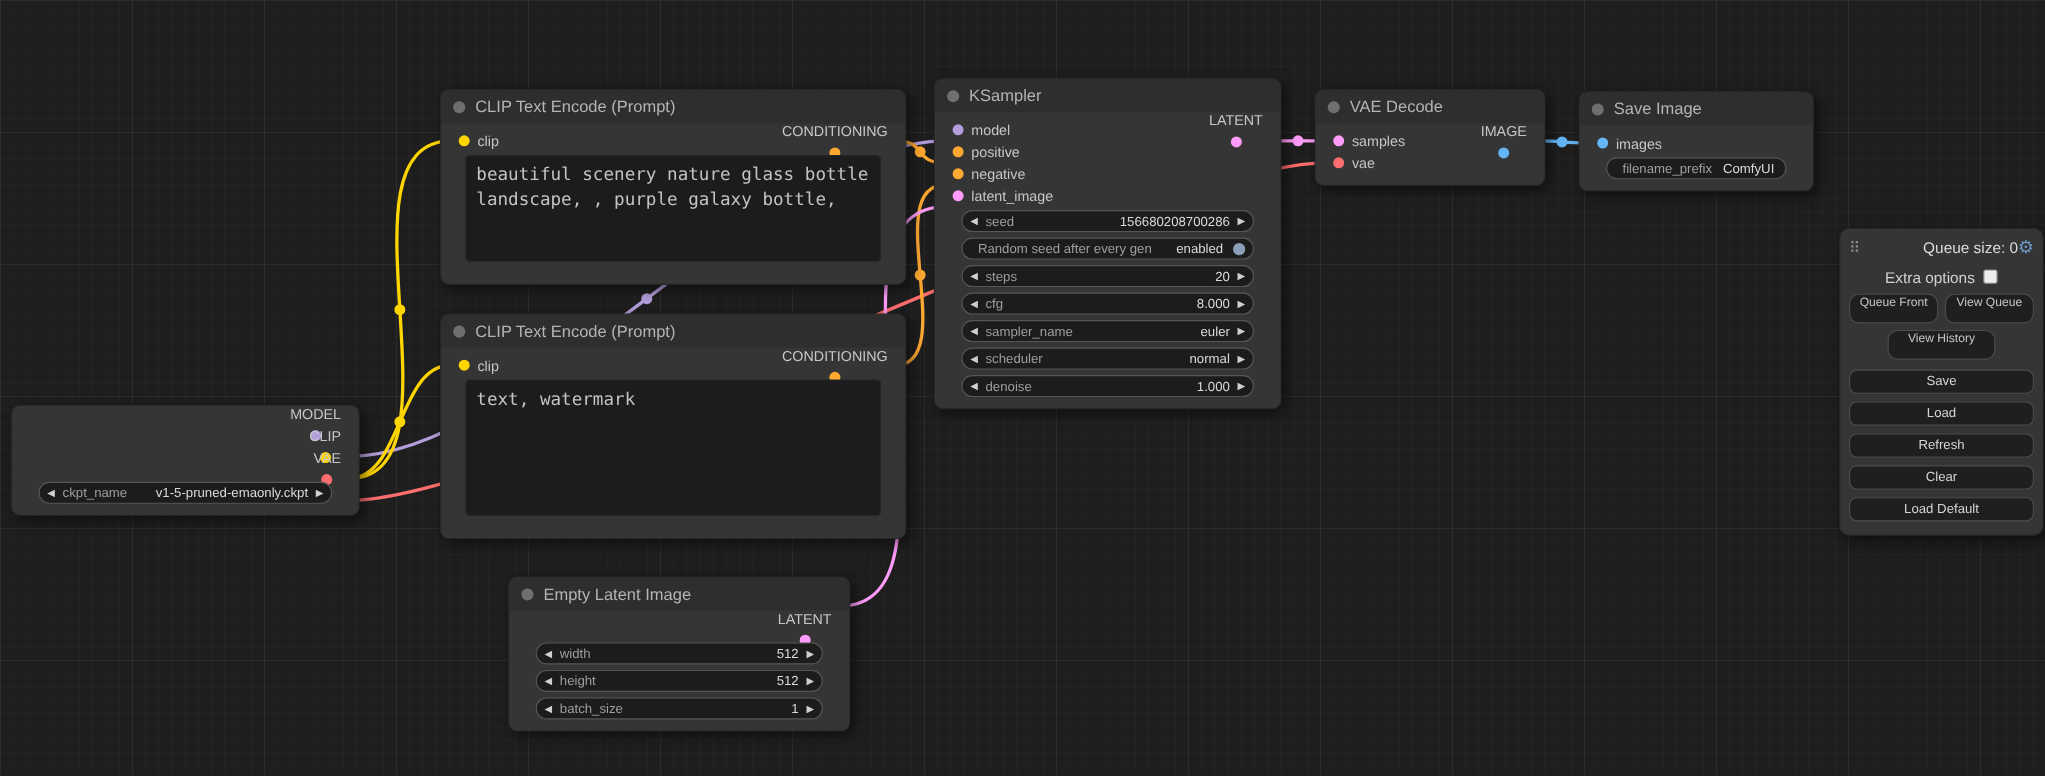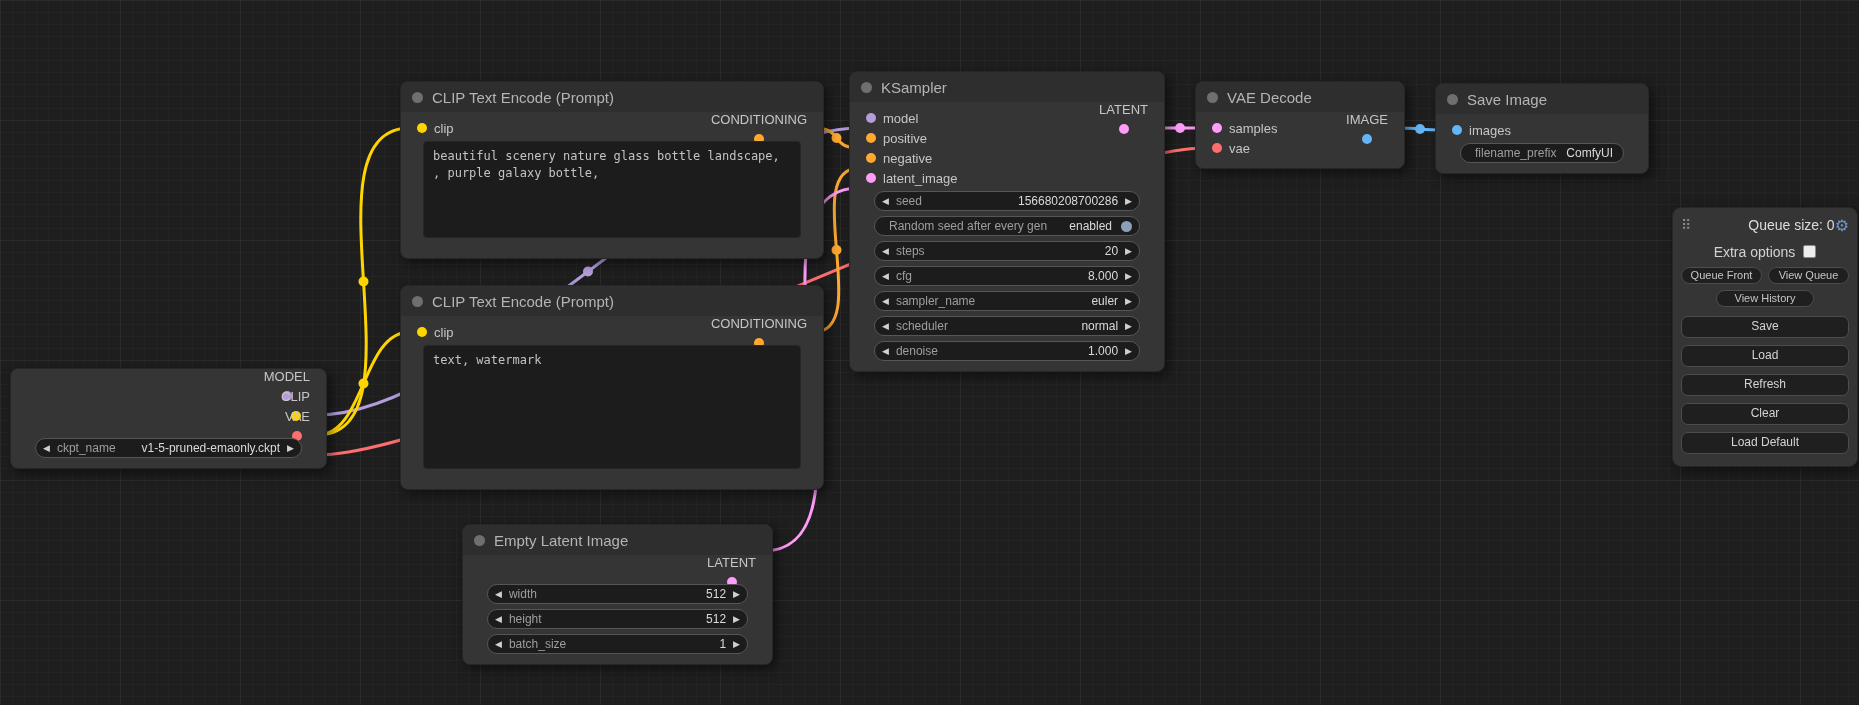--- a/index.html
+++ b/index.html
@@ -50,21 +50,21 @@
   }
   .arrow { font-size: 9px; color: #d0d0d0; line-height: 1; cursor: pointer; }
   .wlabel { margin-left: 7px; color: #9e9e9e; white-space: nowrap; }
   .wvalue { margin-left: auto; margin-right: 7px; color: #dadada; white-space: nowrap; }
   .wvalue.no-arrow { margin-right: 3px; }
   .toggle-dot { width: 11px; height: 11px; border-radius: 50%; flex: none; margin-left: 6px; }
   .prompt {
     margin: 3px 10px 10px; flex: 1;
     background: #1c1c1c; border: 1px solid #262626; border-radius: 4px;
     padding: 6px 9px; overflow: hidden;
-    font-family: "DejaVu Sans Mono", monospace; font-size: 12px; line-height: 1.4;
+    font-family: "DejaVu Sans Mono", monospace; font-size: 16px; line-height: 1.4;
     color: #c3c3c3; white-space: pre-wrap;
   }
 
   
   .menu {
     position: absolute; z-index: 3;
     background: #353535; border: 1px solid #272727; border-radius: 9px;
     box-shadow: 4px 4px 14px rgba(0,0,0,0.55);
     padding: 6px 8px 12px;
     display: flex; flex-direction: column; gap: 6px;
@@ -83,21 +83,21 @@
     display: flex; align-items: center; justify-content: center; gap: 8px;
     color: #d2d2d2; font-size: 14px; height: 19px;
   }
   .checkbox {
     width: 13px; height: 13px; background: #ededed;
     border: 1px solid #8a8a8a; border-radius: 2px; display: inline-block; cursor: pointer;
   }
   .pill-row { display: flex; gap: 6px; justify-content: center; }
   .pill {
     flex: 1; background: #1f1f1f; border: 1px solid #4c4c4c; color: #c6c6c6;
-    border-radius: 9px; font-size: 11px; padding: 1px 0 2px; cursor: pointer; white-space: nowrap;
+    border-radius: 9px; font-size: 11px; padding: 1px 0 12px; cursor: pointer; white-space: nowrap;
   }
   .pill-row.center .pill { flex: 0 0 58%; }
   .btn-stack { display: flex; flex-direction: column; gap: 7px; margin-top: 3px; }
 </style>
 </head>
 <body>
 
 <div id="canvas">
   <svg id="wires" width="1859" height="705">
       <path d="M 317 415 C 477 415 699 128 859 128" stroke="#B39DDB" stroke-width="3" fill="none"></path>

